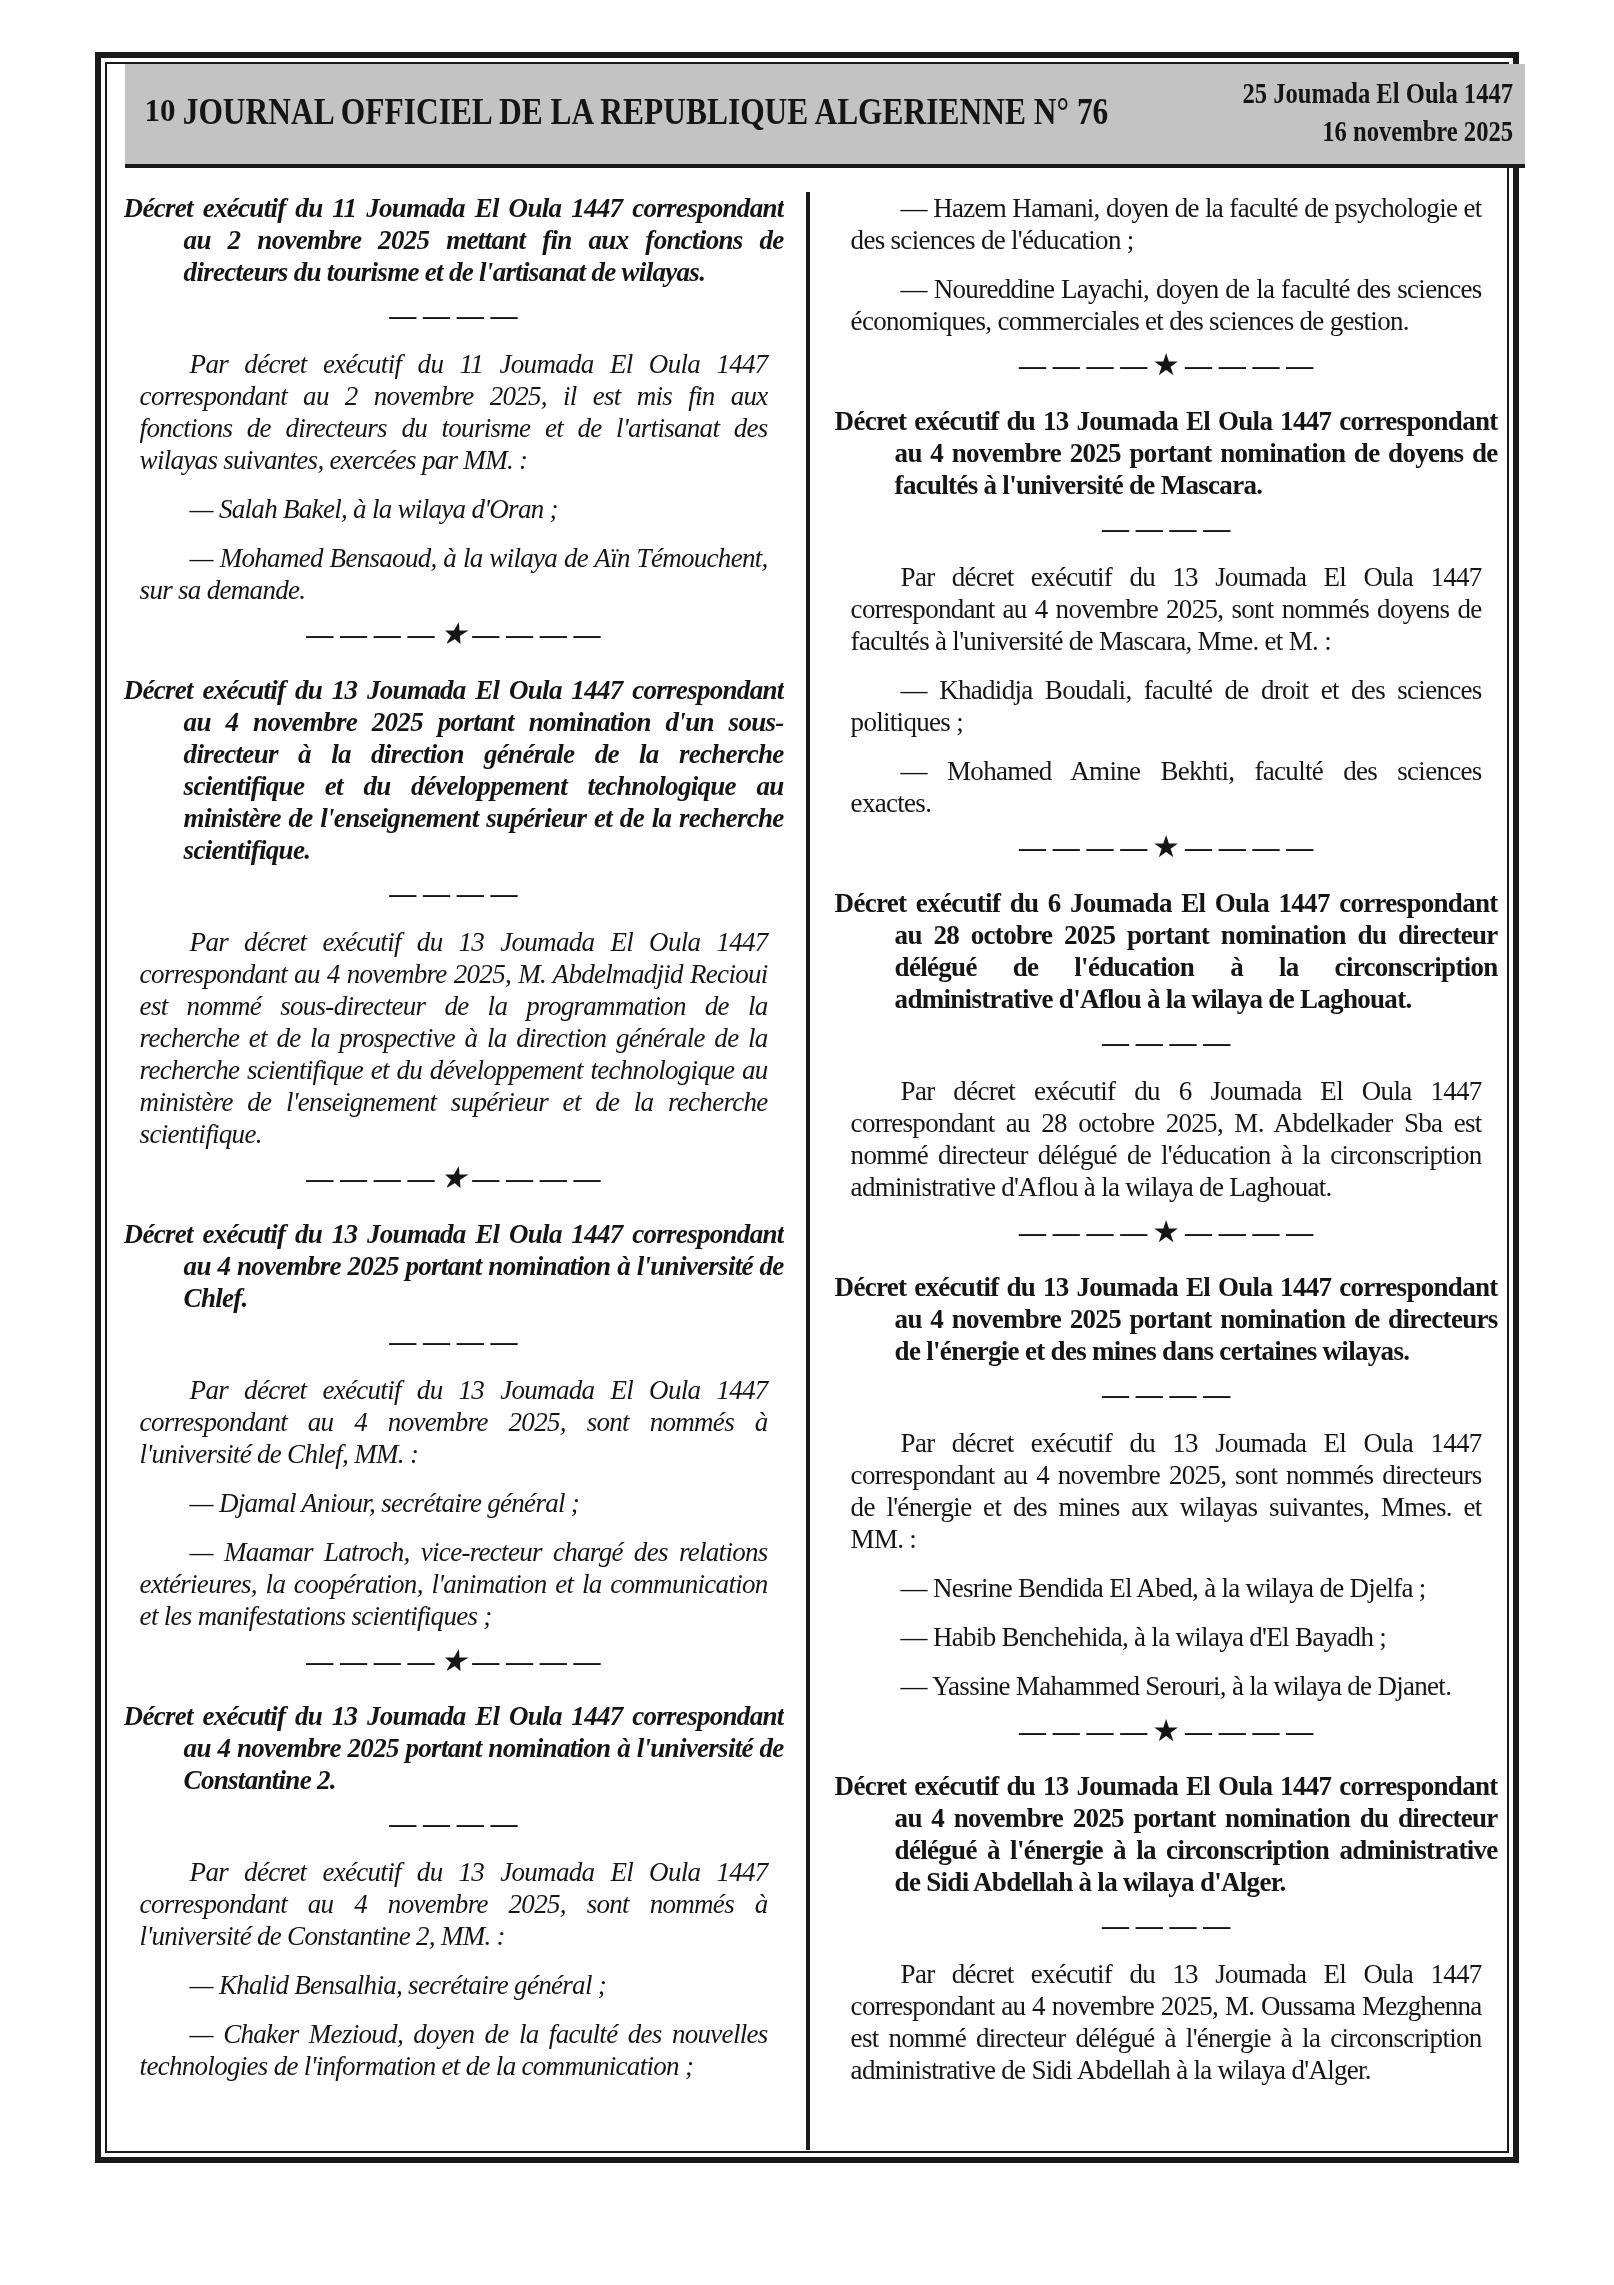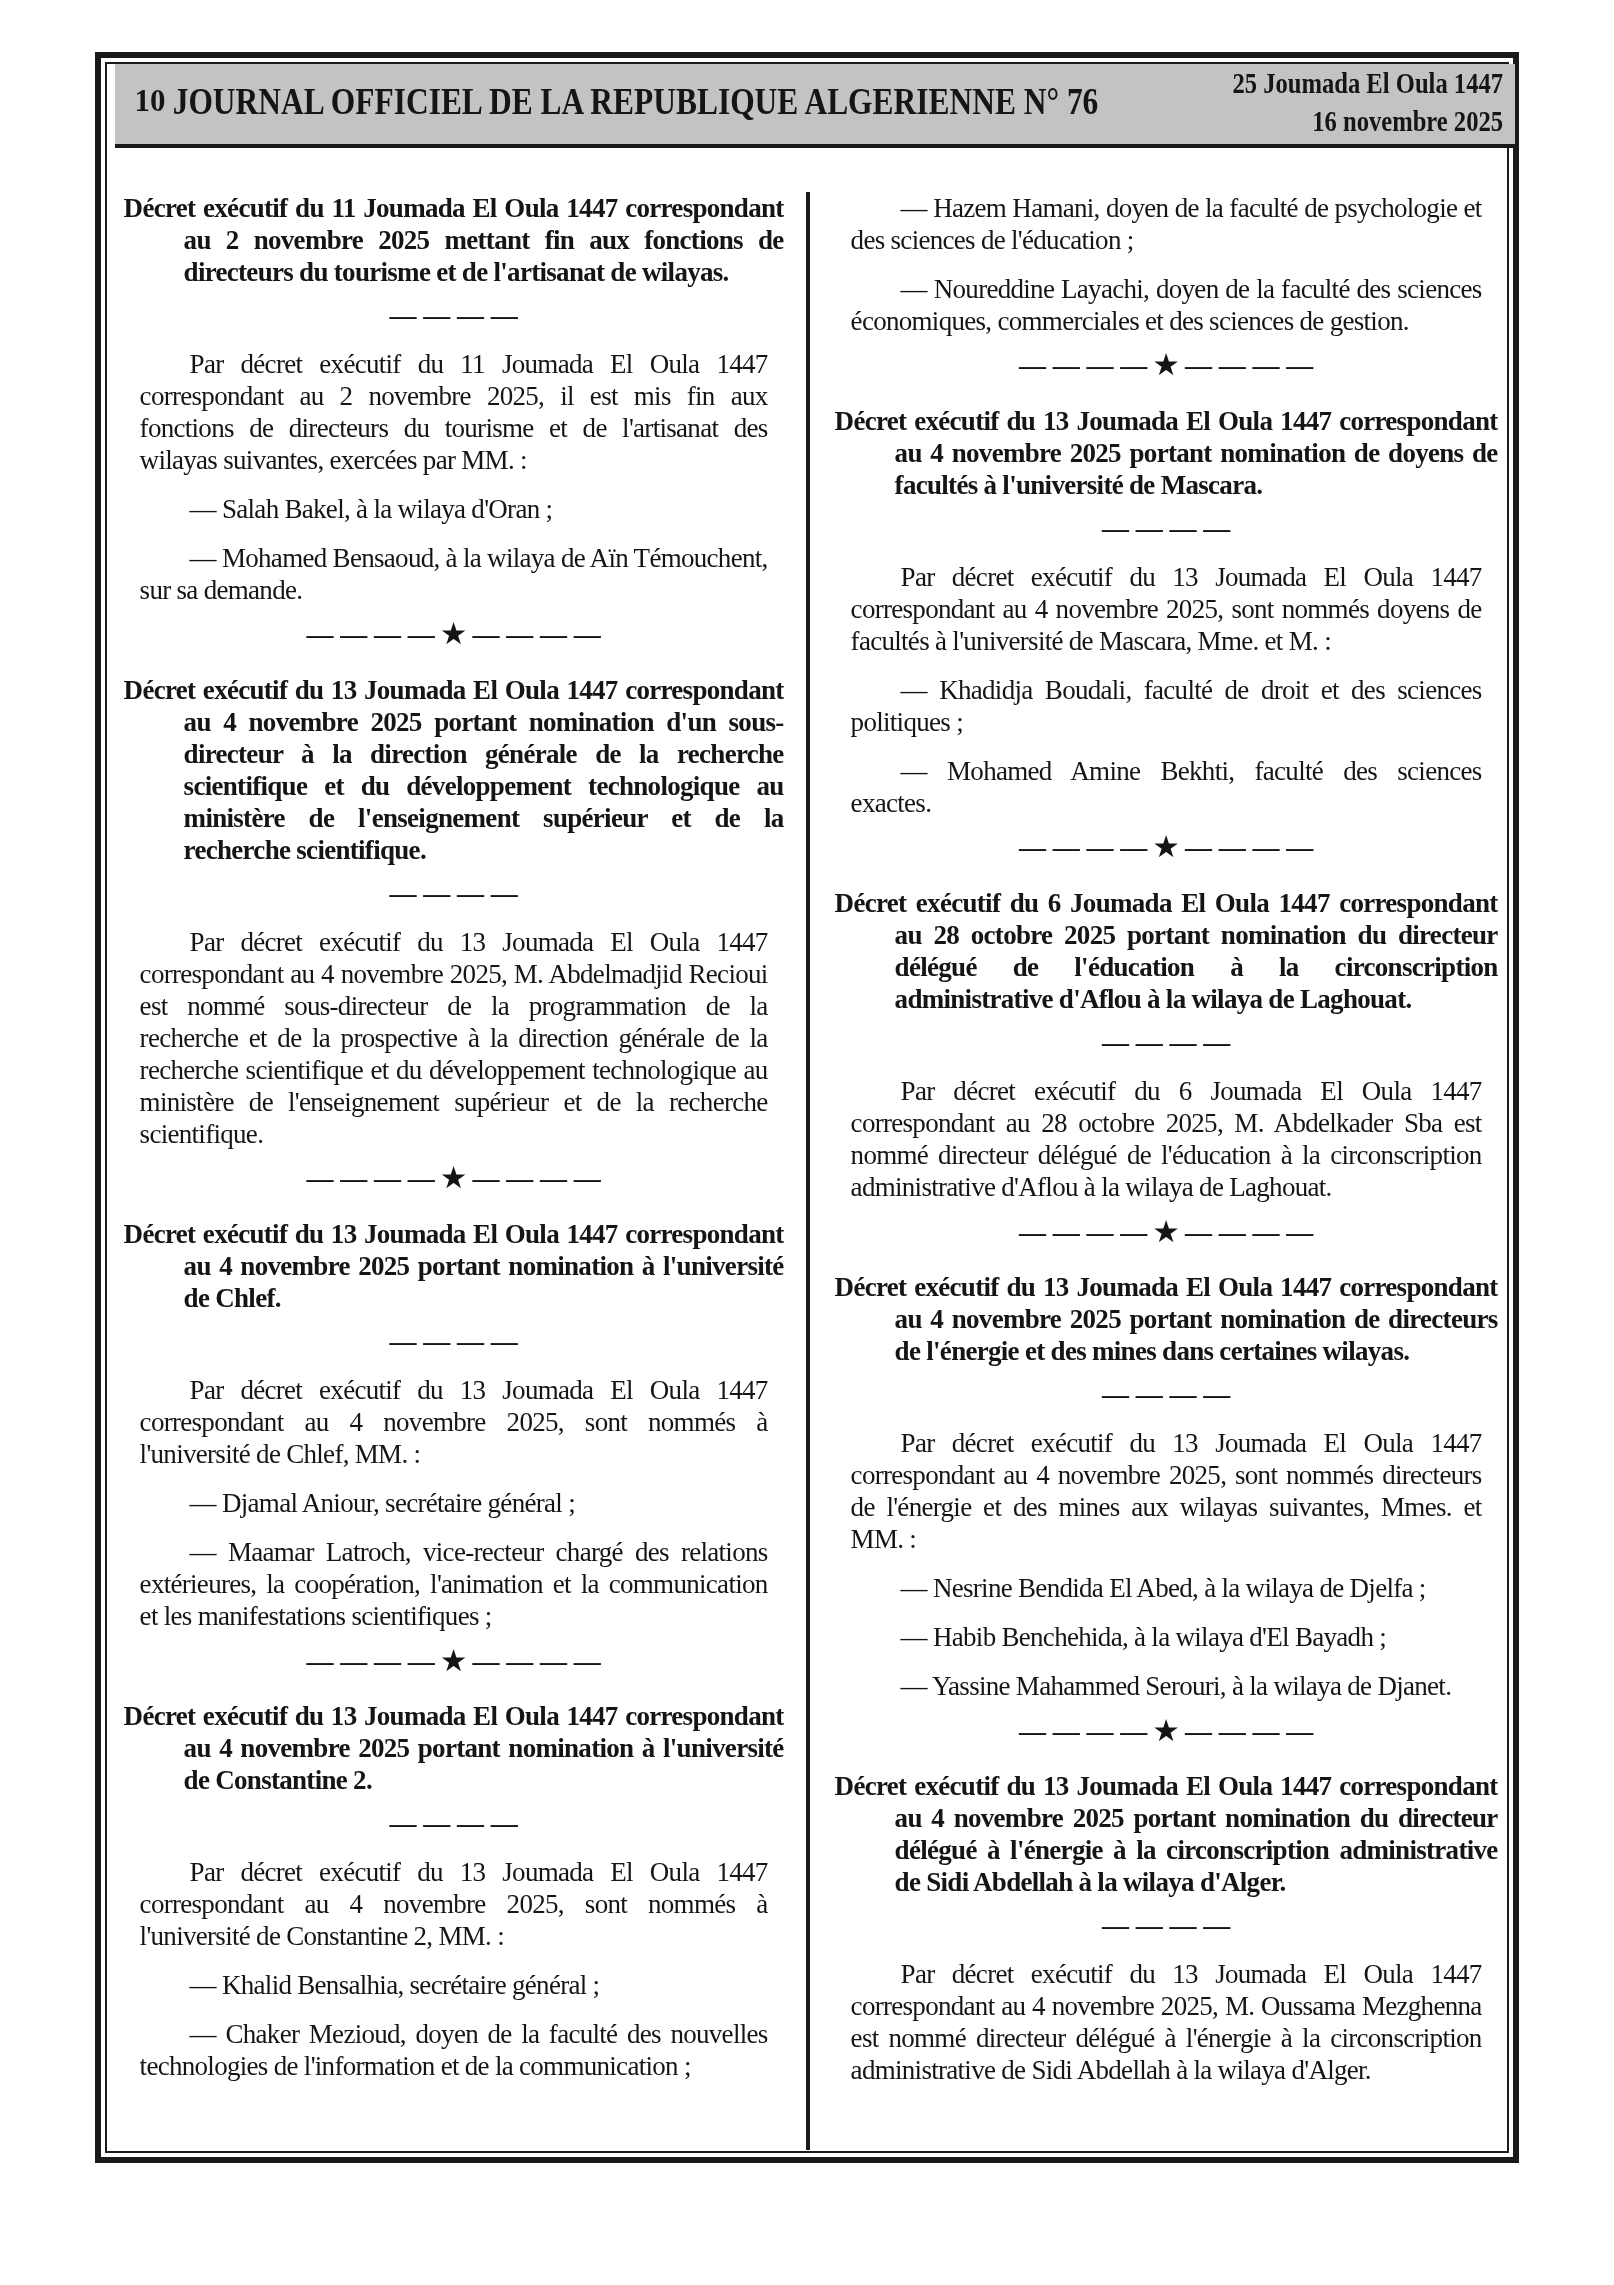--- a/index.html
+++ b/index.html
@@ -8,21 +8,21 @@
     font-family:"Liberation Serif", serif;color:#151515;
   }
   .frame-outer{
     position:absolute;left:95px;top:52px;width:1424px;height:2111px;
     box-sizing:border-box;border:6.3px solid #1a1a1a;
   }
   .frame-inner{
     position:absolute;inset:3.6px;border:2.7px solid #1a1a1a;
   }
   .band{
-    position:absolute;left:8px;top:0;width:100%;height:84px;box-sizing:border-box;
+    position:absolute;left:18px;top:0;width:100%;height:104px;box-sizing:border-box;
     background:#c3c3c3;border-bottom:4.5px solid #1a1a1a;
   }
   .page-num{
     position:absolute;left:20px;top:0;bottom:4.5px;display:flex;align-items:center;
     font-size:31px;font-weight:bold;
   }
   .masthead-wrap{
     position:absolute;left:118px;right:335px;top:0;bottom:4.5px;
     display:flex;align-items:center;justify-content:flex-end;
   }
@@ -34,21 +34,21 @@
     justify-content:center;gap:5.4px;text-align:right;font-size:30px;font-weight:bold;
     line-height:33px;transform:scaleX(0.82);transform-origin:100% 50%;white-space:nowrap;
   }
   .divider{
     position:absolute;left:699px;top:128px;bottom:1.8px;width:4.5px;background:#1a1a1a;
   }
   .col{
     position:absolute;top:128px;bottom:1.8px;overflow:hidden;
     font-size:27px;line-height:32px;letter-spacing:-0.7px;text-align:justify;
   }
-  .col-left{left:17px;width:660px;}
+  .col-left{left:17px;width:660px;font-style:italic;}
   .col-right{left:728px;width:663px;}
   .title{
     font-weight:bold;margin:23.5px 0 0;padding-left:60px;text-indent:-60px;
   }
   .para{margin:17px 16px 0;text-indent:50px;}
   .sep{
     margin:11px 0 12.7px;text-align:center;font-weight:bold;
     letter-spacing:0;text-indent:0;white-space:nowrap;
   }
   .sep.star{margin:12.7px 0 0;}

